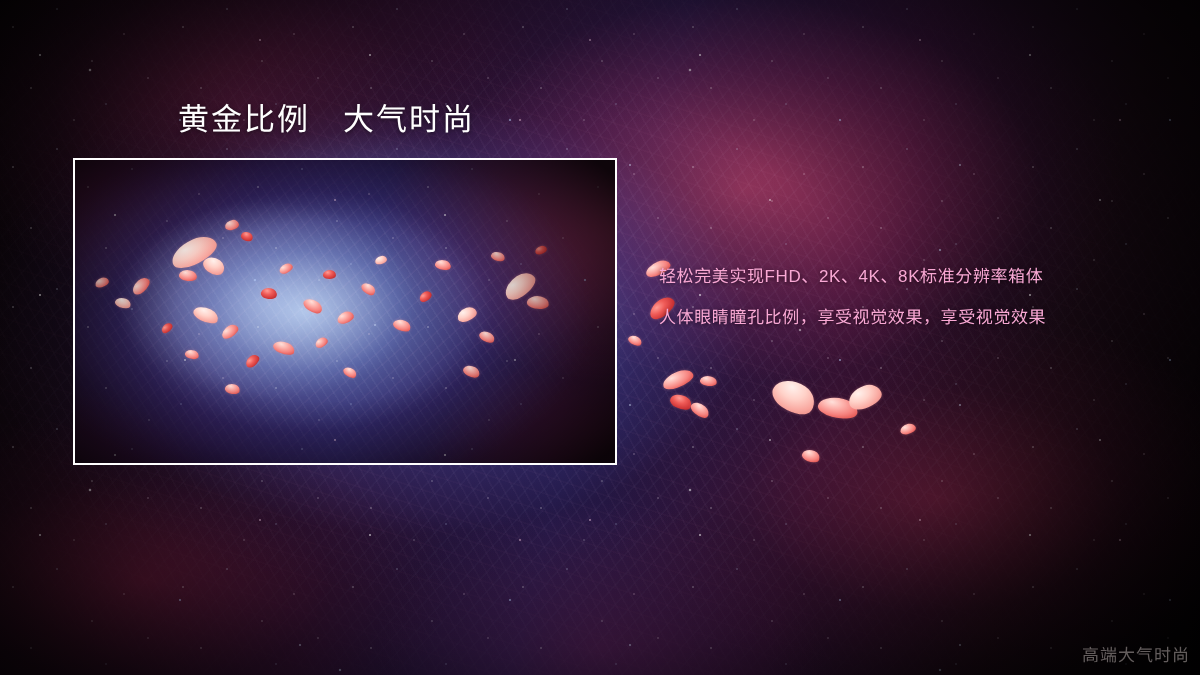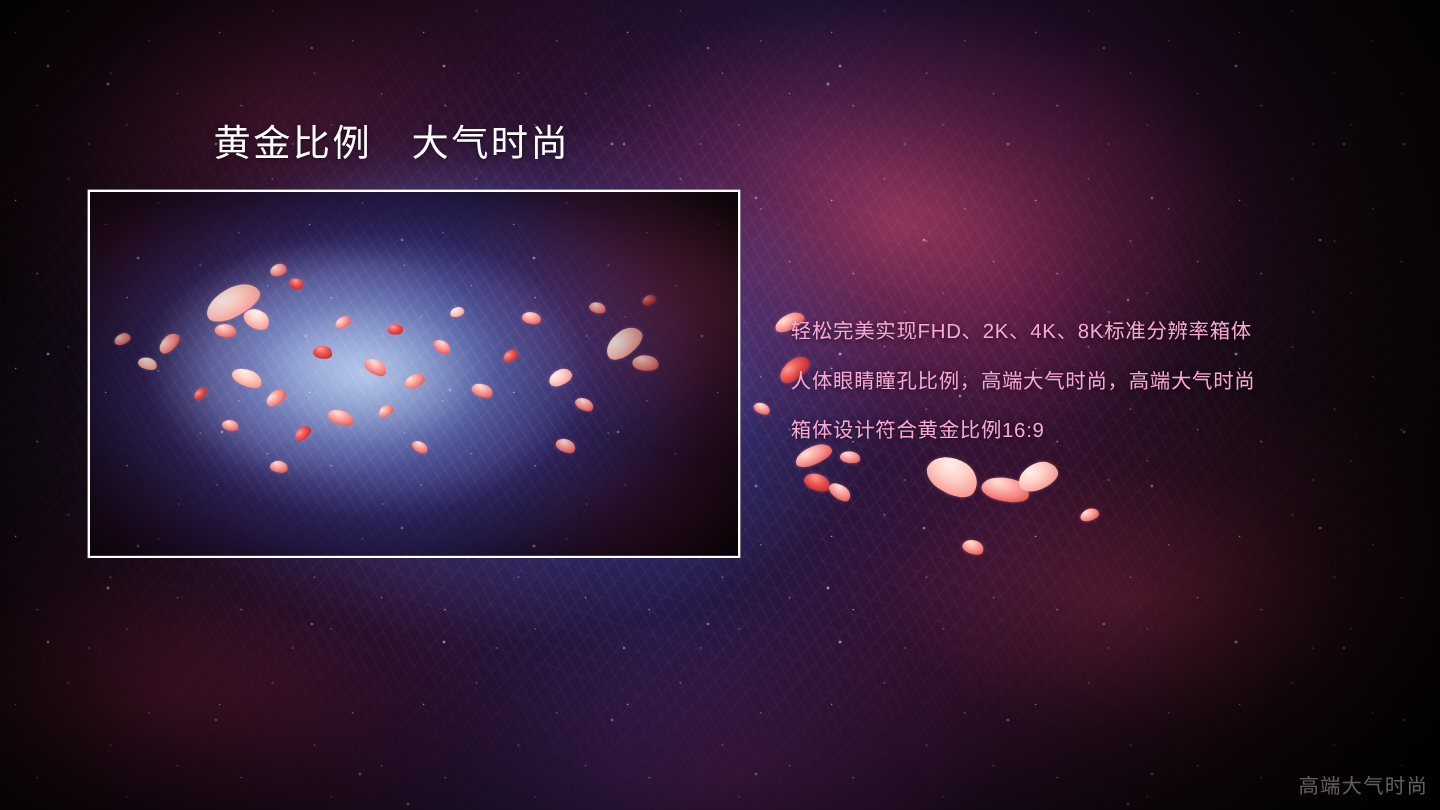--- a/index.html
+++ b/index.html
@@ -357,19 +357,18 @@
           <div class="petal" style="left: 268px; top: 208px; width: 14px; height: 9px; transform: rotate(36deg);"></div>
         </div>
       <div class="frame-vignette"></div>
     </div>
   </div>
 
   <div id="headline">黄金比例　大气时尚</div>
 
   <div id="body-copy">
     <div class="line">轻松完美实现FHD、2K、4K、8K标准分辨率箱体</div>
-    <div class="line">人体眼睛瞳孔比例，高端大气时尚，高端大气时尚</div>
-    <div class="line">箱体设计符合黄金比例16:9</div>
+    <div class="line">人体眼睛瞳孔比例，享受视觉效果，享受视觉效果</div>
   </div>
 
   <div id="watermark">高端大气时尚</div>
 
 </div>
 
 </body></html>

